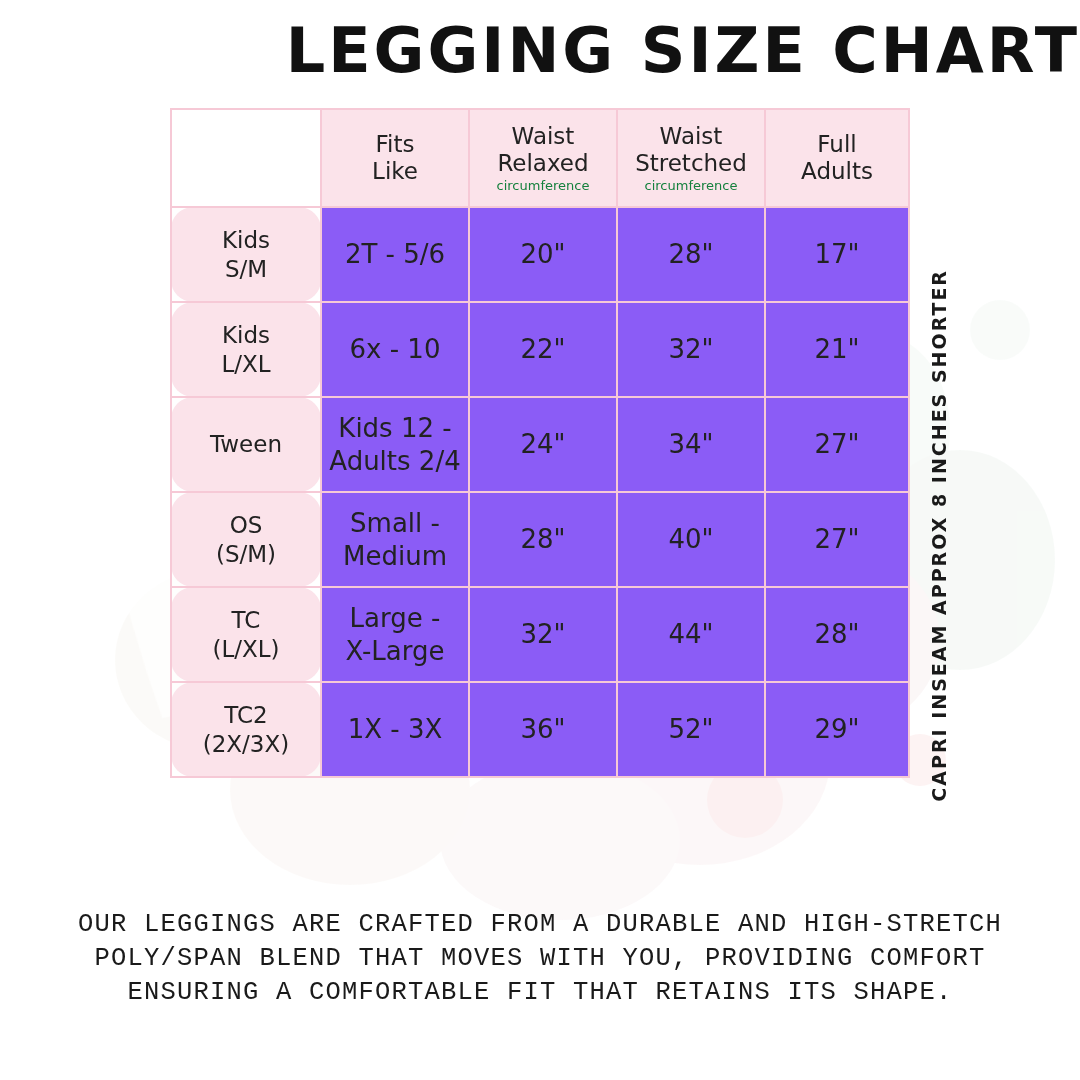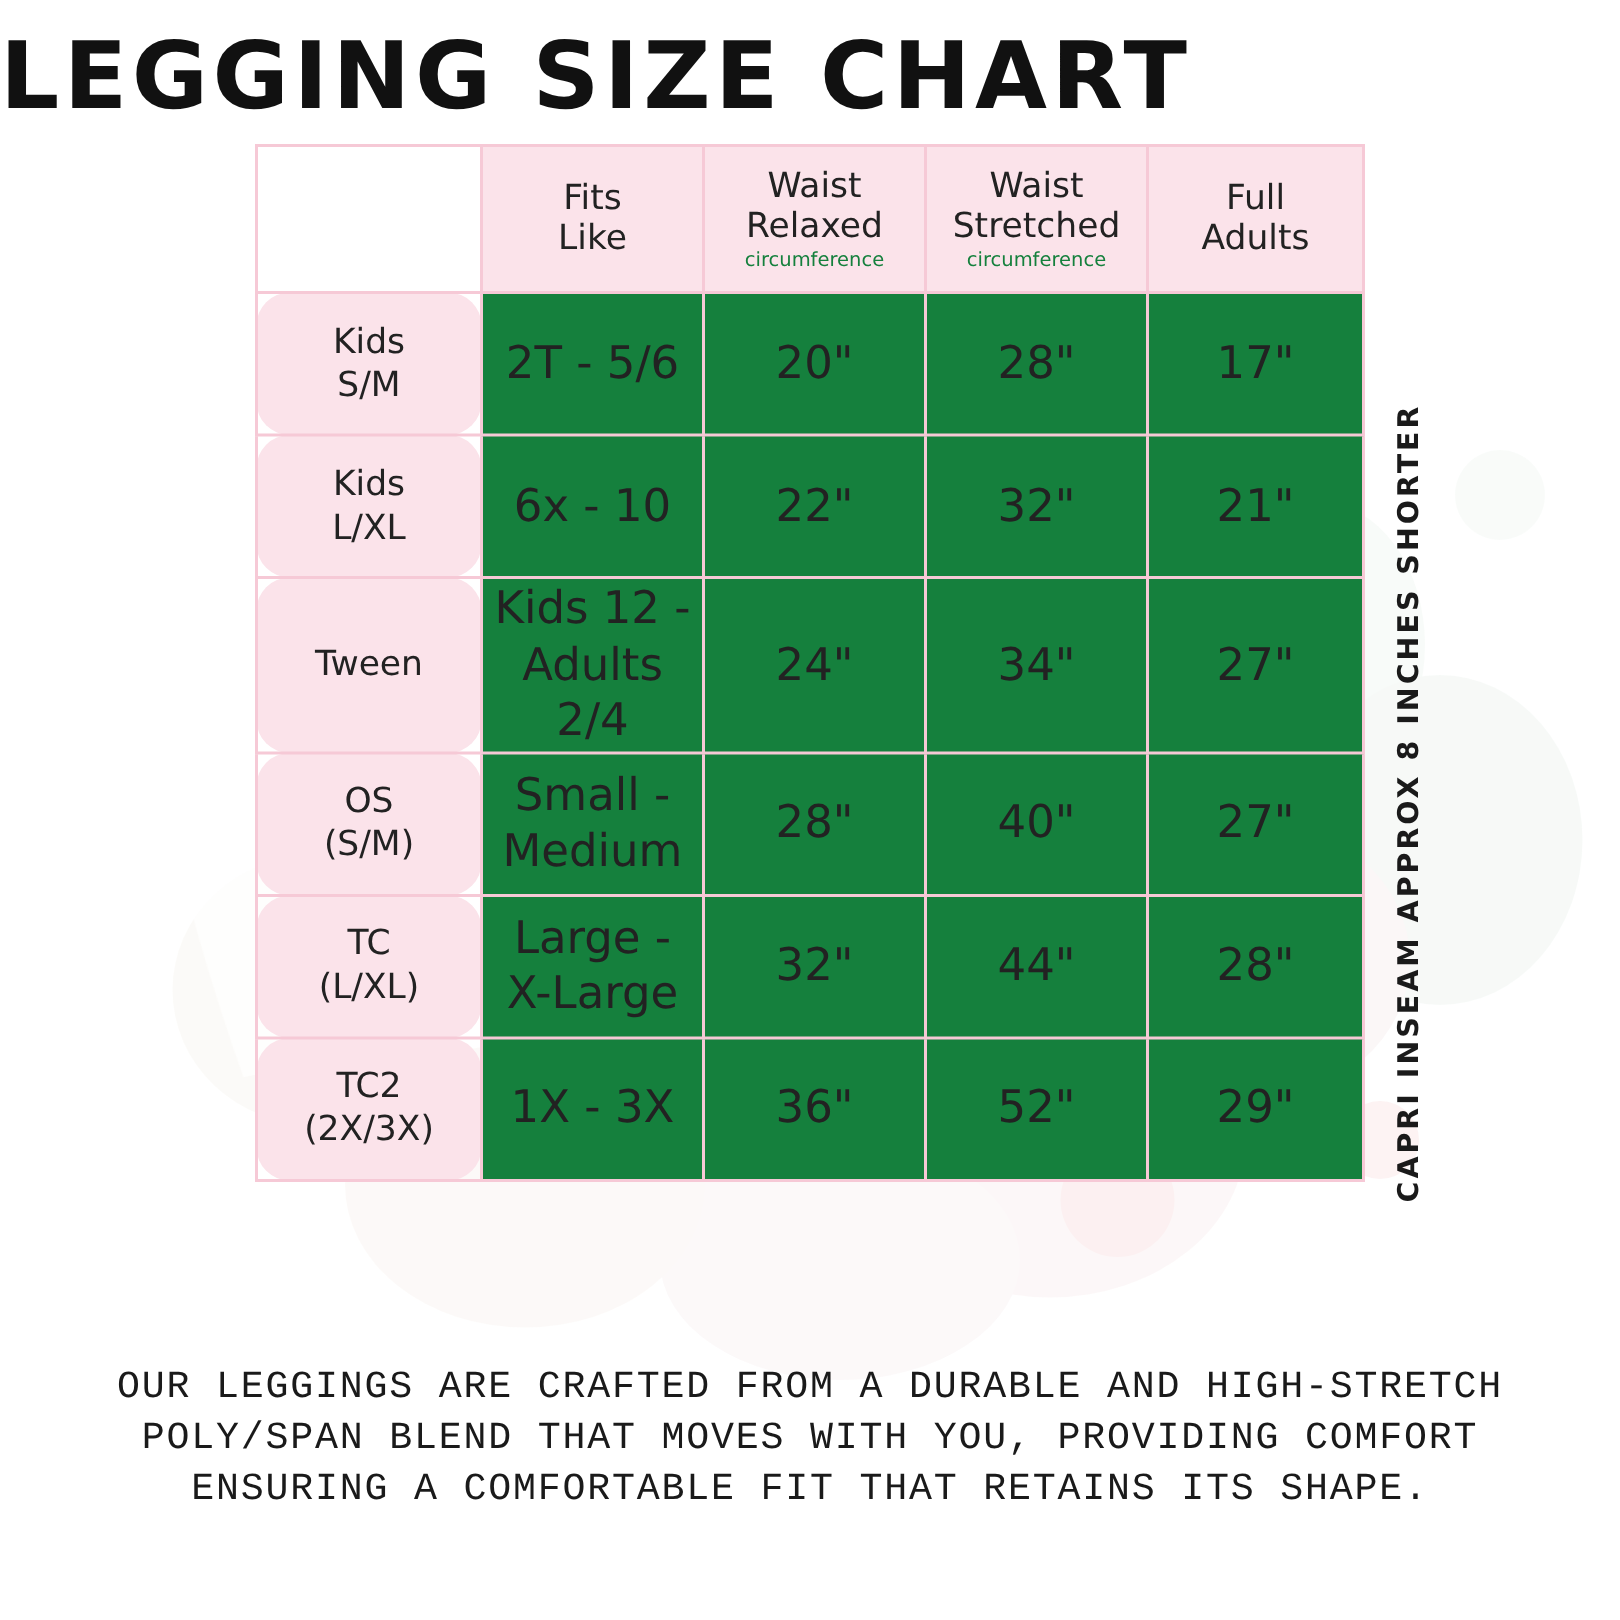--- a/index.html
+++ b/index.html
@@ -28,34 +28,34 @@
     pointer-events: none;
     opacity: 0.30;
   }
 
   
   .title {
     position: absolute;
     left: 0;
     top: 14px;
     width: 1080px;
-    text-align: left;
+    text-align: right;
     font-family: "DejaVu Sans", sans-serif;
     font-weight: bold;
     font-size: 62px;
     letter-spacing: 3px;
     color: #111111;
     white-space: nowrap;
   }
 
   
   .chart-wrap {
     position: absolute;
     left: 170px;
-    top: 96px;
+    top: 108px;
     width: 834px;
   }
   table.size-chart {
     border-collapse: collapse;
     width: 738px;
     table-layout: fixed;
   }
   table.size-chart td, table.size-chart th {
     border: 2px solid #f6c9d6;
     text-align: center;
@@ -93,22 +93,22 @@
   
   tr.body-row td { height: 95px; }
   td.rowhead {
     background: #fbe3ea;
     font-size: 23px;
     line-height: 1.25;
     color: #2b2b2b;
     border-radius: 22px;
   }
   td.data {
-    background: #15803d;
-    font-size: 30px;
+    background: #8b5cf6;
+    font-size: 26px;
     line-height: 1.25;
     color: #2b2b2b;
   }
 
   
   .side-note {
     position: absolute;
     left: 924px;
     top: 250px;
     width: 30px;

